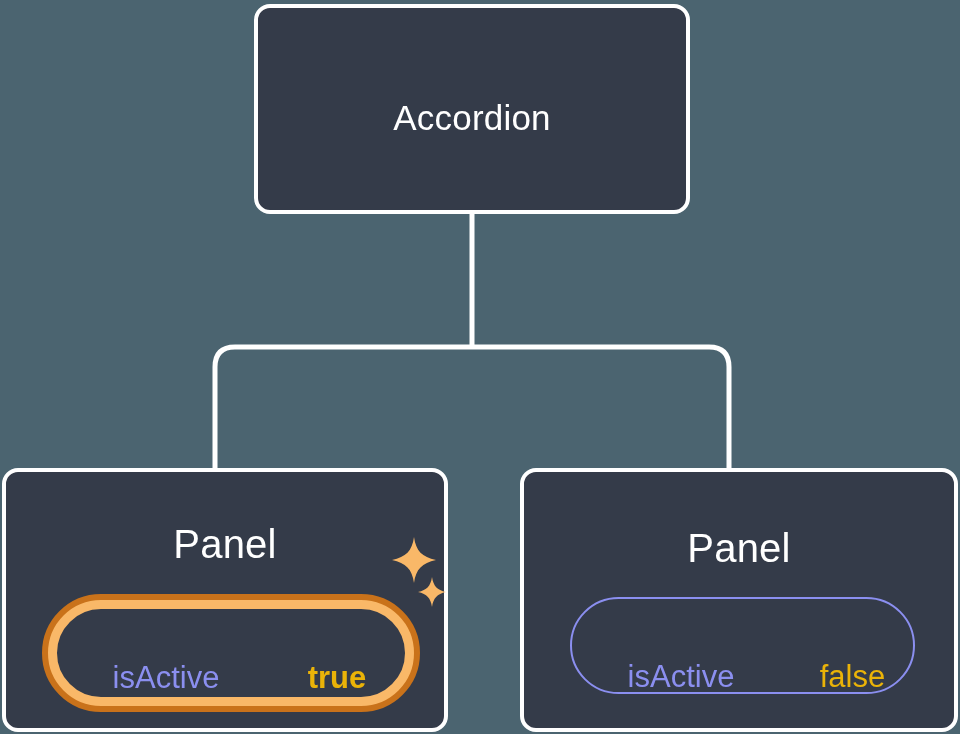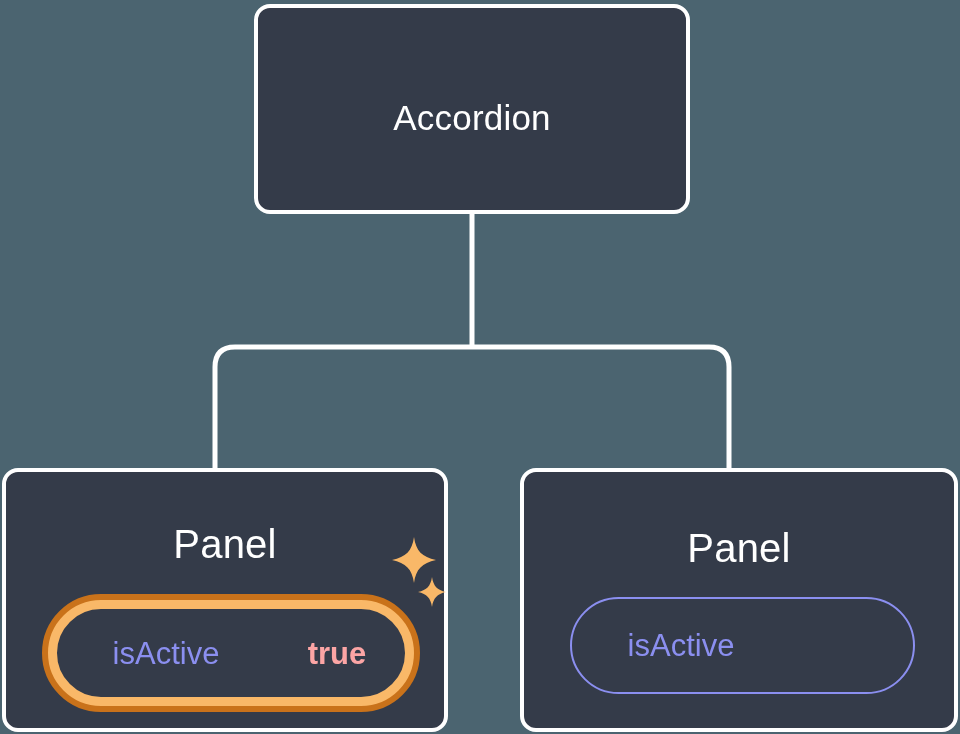--- a/index.html
+++ b/index.html
@@ -73,35 +73,35 @@
     height: 264px;
   }
   #node-panel-left .node-title { top: 50px; }
   #node-panel-right .node-title { top: 54px; }
 
   
   .pill {
     position: absolute;
     box-sizing: border-box;
     display: flex;
-    align-items: center;
+    align-items: flex-end;
     border-radius: 999px;
     background: transparent;
     overflow: hidden;
   }
   .pill-cell {
     display: flex;
     align-items: center;
     justify-content: center;
     font-size: 31px;
     line-height: 1;
     white-space: nowrap;
   }
   .pill-key   { color: #8b8ff0; font-weight: 400; }
-  .pill-value { color: #fca5a5; font-weight: 400; }
+  .pill-value { color: #eab308; font-weight: 400; }
 
   
   #pill-right {
     left: 46px;
     top: 125px;
     width: 345px;
     height: 97px;
     border: 2px solid #8b8ff0;
   }
   #pill-right .pill-key {
@@ -198,16 +198,17 @@
       <path d="M14 0 C15.4 9 19 13 28 15 C19 17 15.4 21 14 30 C12.6 21 9 17 0 15 C9 13 12.6 9 14 0 Z" fill="#f9b868"></path>
     </svg>
   </div>
 
   <div class="node" id="node-panel-right">
     <div class="node-title">Panel</div>
 
     <div class="pill" id="pill-right">
       <div class="pill-cell pill-key">isActive</div>
       <div class="pill-sep"></div>
+      <div class="pill-cell pill-value">false</div>
     </div>
   </div>
 
 </div>
 
 </body></html>

